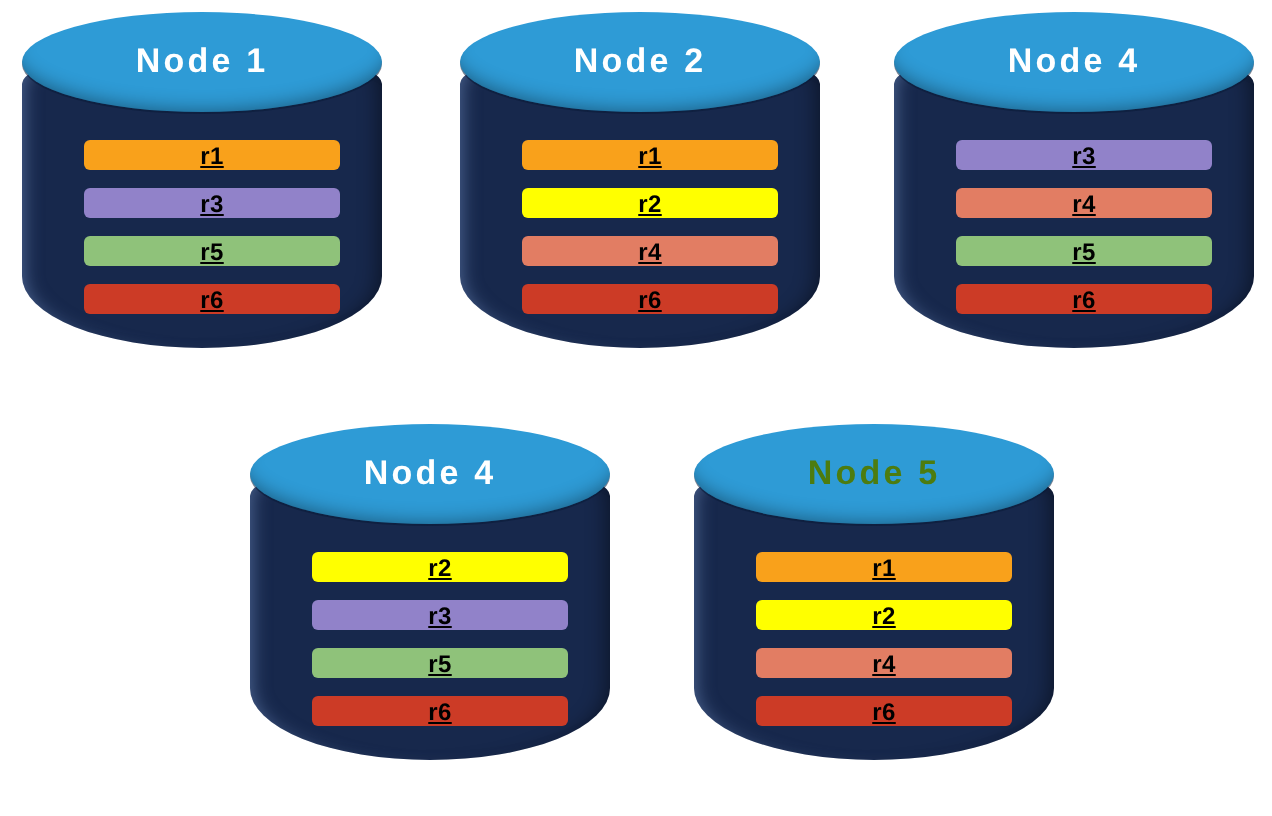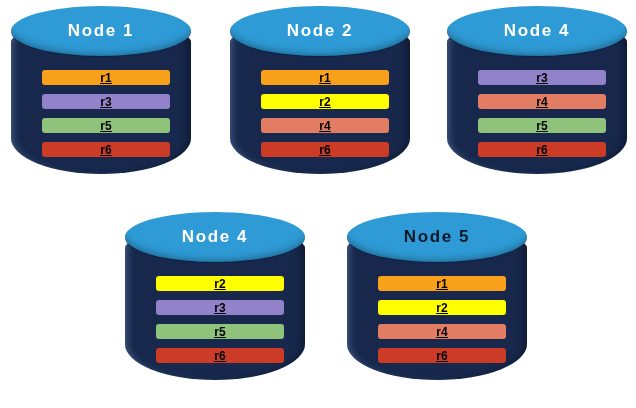--- a/index.html
+++ b/index.html
@@ -173,21 +173,21 @@
           <span class="replica-label" style="color: rgb(0, 0, 0);">r5</span>
         </div>
         <div class="replica-bar" style="background: rgb(204, 59, 38);">
           <span class="replica-label" style="color: rgb(0, 0, 0);">r6</span>
         </div>
       </div>
     </div>
     <div class="node" style="left: 347px; top: 212px;">
       <div class="cyl-body" style="background: rgb(23, 40, 76);"></div>
       <div class="cyl-top" style="background: rgb(46, 155, 214);"></div>
-      <div class="node-label" style="color: #0f172a; text-align: right;">Node  5</div>
+      <div class="node-label" style="color: #4d7c0f; text-align: right;">Node  5</div>
       <div class="replica-stack">
         <div class="replica-bar" style="background: rgb(249, 161, 27);">
           <span class="replica-label" style="color: rgb(0, 0, 0);">r1</span>
         </div>
         <div class="replica-bar" style="background: rgb(255, 255, 0);">
           <span class="replica-label" style="color: rgb(0, 0, 0);">r2</span>
         </div>
         <div class="replica-bar" style="background: rgb(226, 125, 99);">
           <span class="replica-label" style="color: rgb(0, 0, 0);">r4</span>
         </div>

